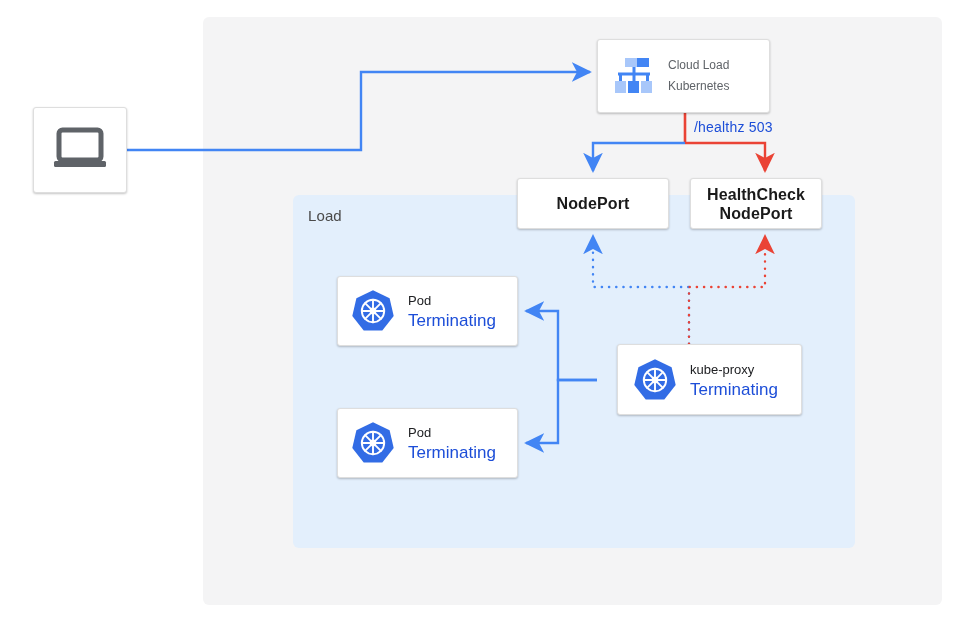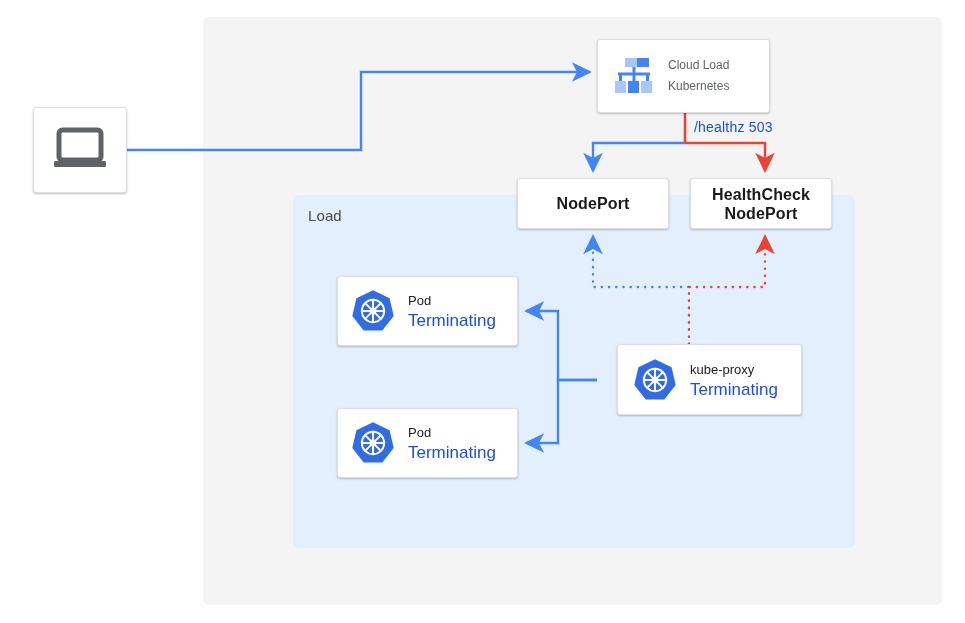--- a/index.html
+++ b/index.html
@@ -33,21 +33,21 @@
   .client-box{left:33px;top:107px;width:94px;height:86px;}
   .client-box .ico{position:absolute;left:50%;top:50%;transform:translate(-50%,-50%);}
 
   
   .clb-box{left:597px;top:39px;width:173px;height:74px;display:flex;align-items:center;padding-left:14px;}
   .clb-ico{width:44px;height:40px;flex:0 0 44px;}
   .clb-text{margin-left:12px;font-size:12px;line-height:21px;color:#5f6368;}
 
   
   .np-box{left:517px;top:178px;width:152px;height:51px;display:flex;align-items:center;justify-content:center;}
-  .hc-box{left:690px;top:178px;width:142px;height:51px;display:flex;align-items:center;justify-content:center;}
+  .hc-box{left:690px;top:178px;width:132px;height:51px;display:flex;align-items:center;justify-content:center;}
   .np-label{font-size:16px;font-weight:bold;color:#1a1a1a;text-align:center;line-height:19px;letter-spacing:.1px;}
 
   
   .pod-box{left:337px;top:276px;width:181px;height:70px;display:flex;align-items:center;padding-left:12px;}
   .pod-box2{left:337px;top:408px;width:181px;height:70px;display:flex;align-items:center;padding-left:12px;}
   .kp-box{left:597px;top:344px;width:185px;height:71px;display:flex;align-items:center;padding-left:14px;margin-left:20px;}
   .k8s-ico{width:46px;height:46px;flex:0 0 46px;}
   .entry-text{margin-left:12px;}
   .entry-title{font-size:13px;color:#202124;line-height:20px;}
   .entry-sub{font-size:17px;color:#1d4ed8;line-height:20px;}

